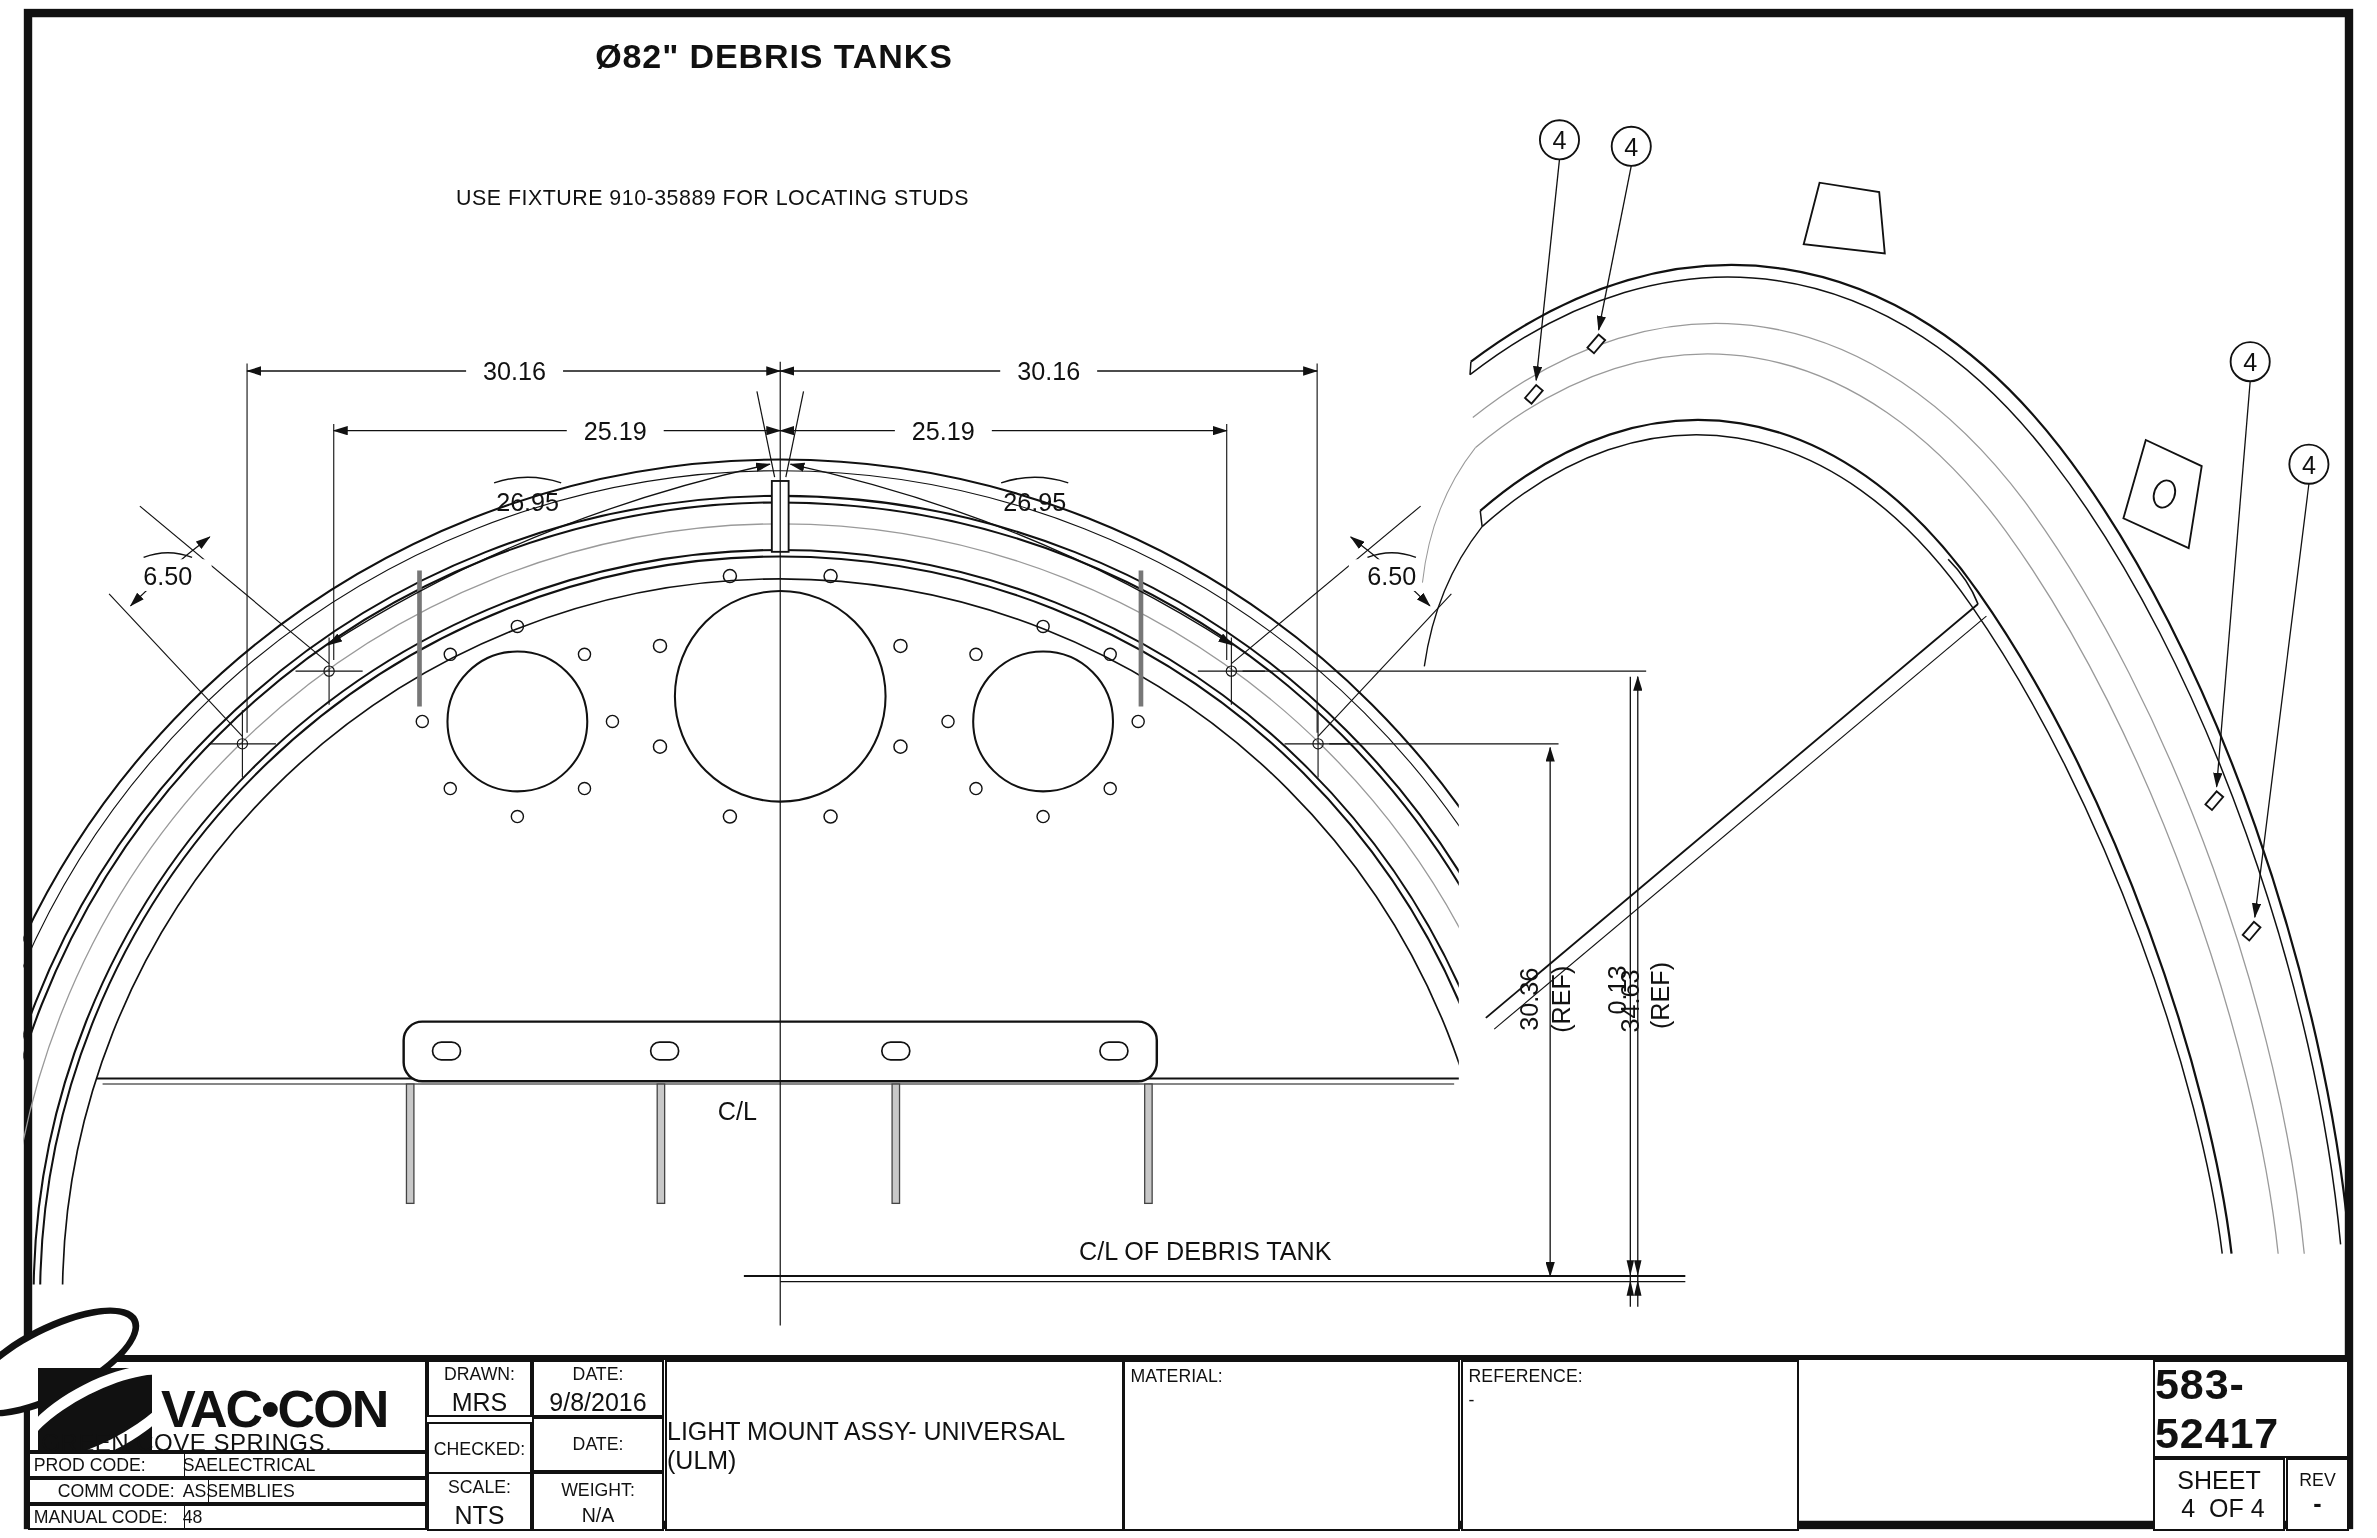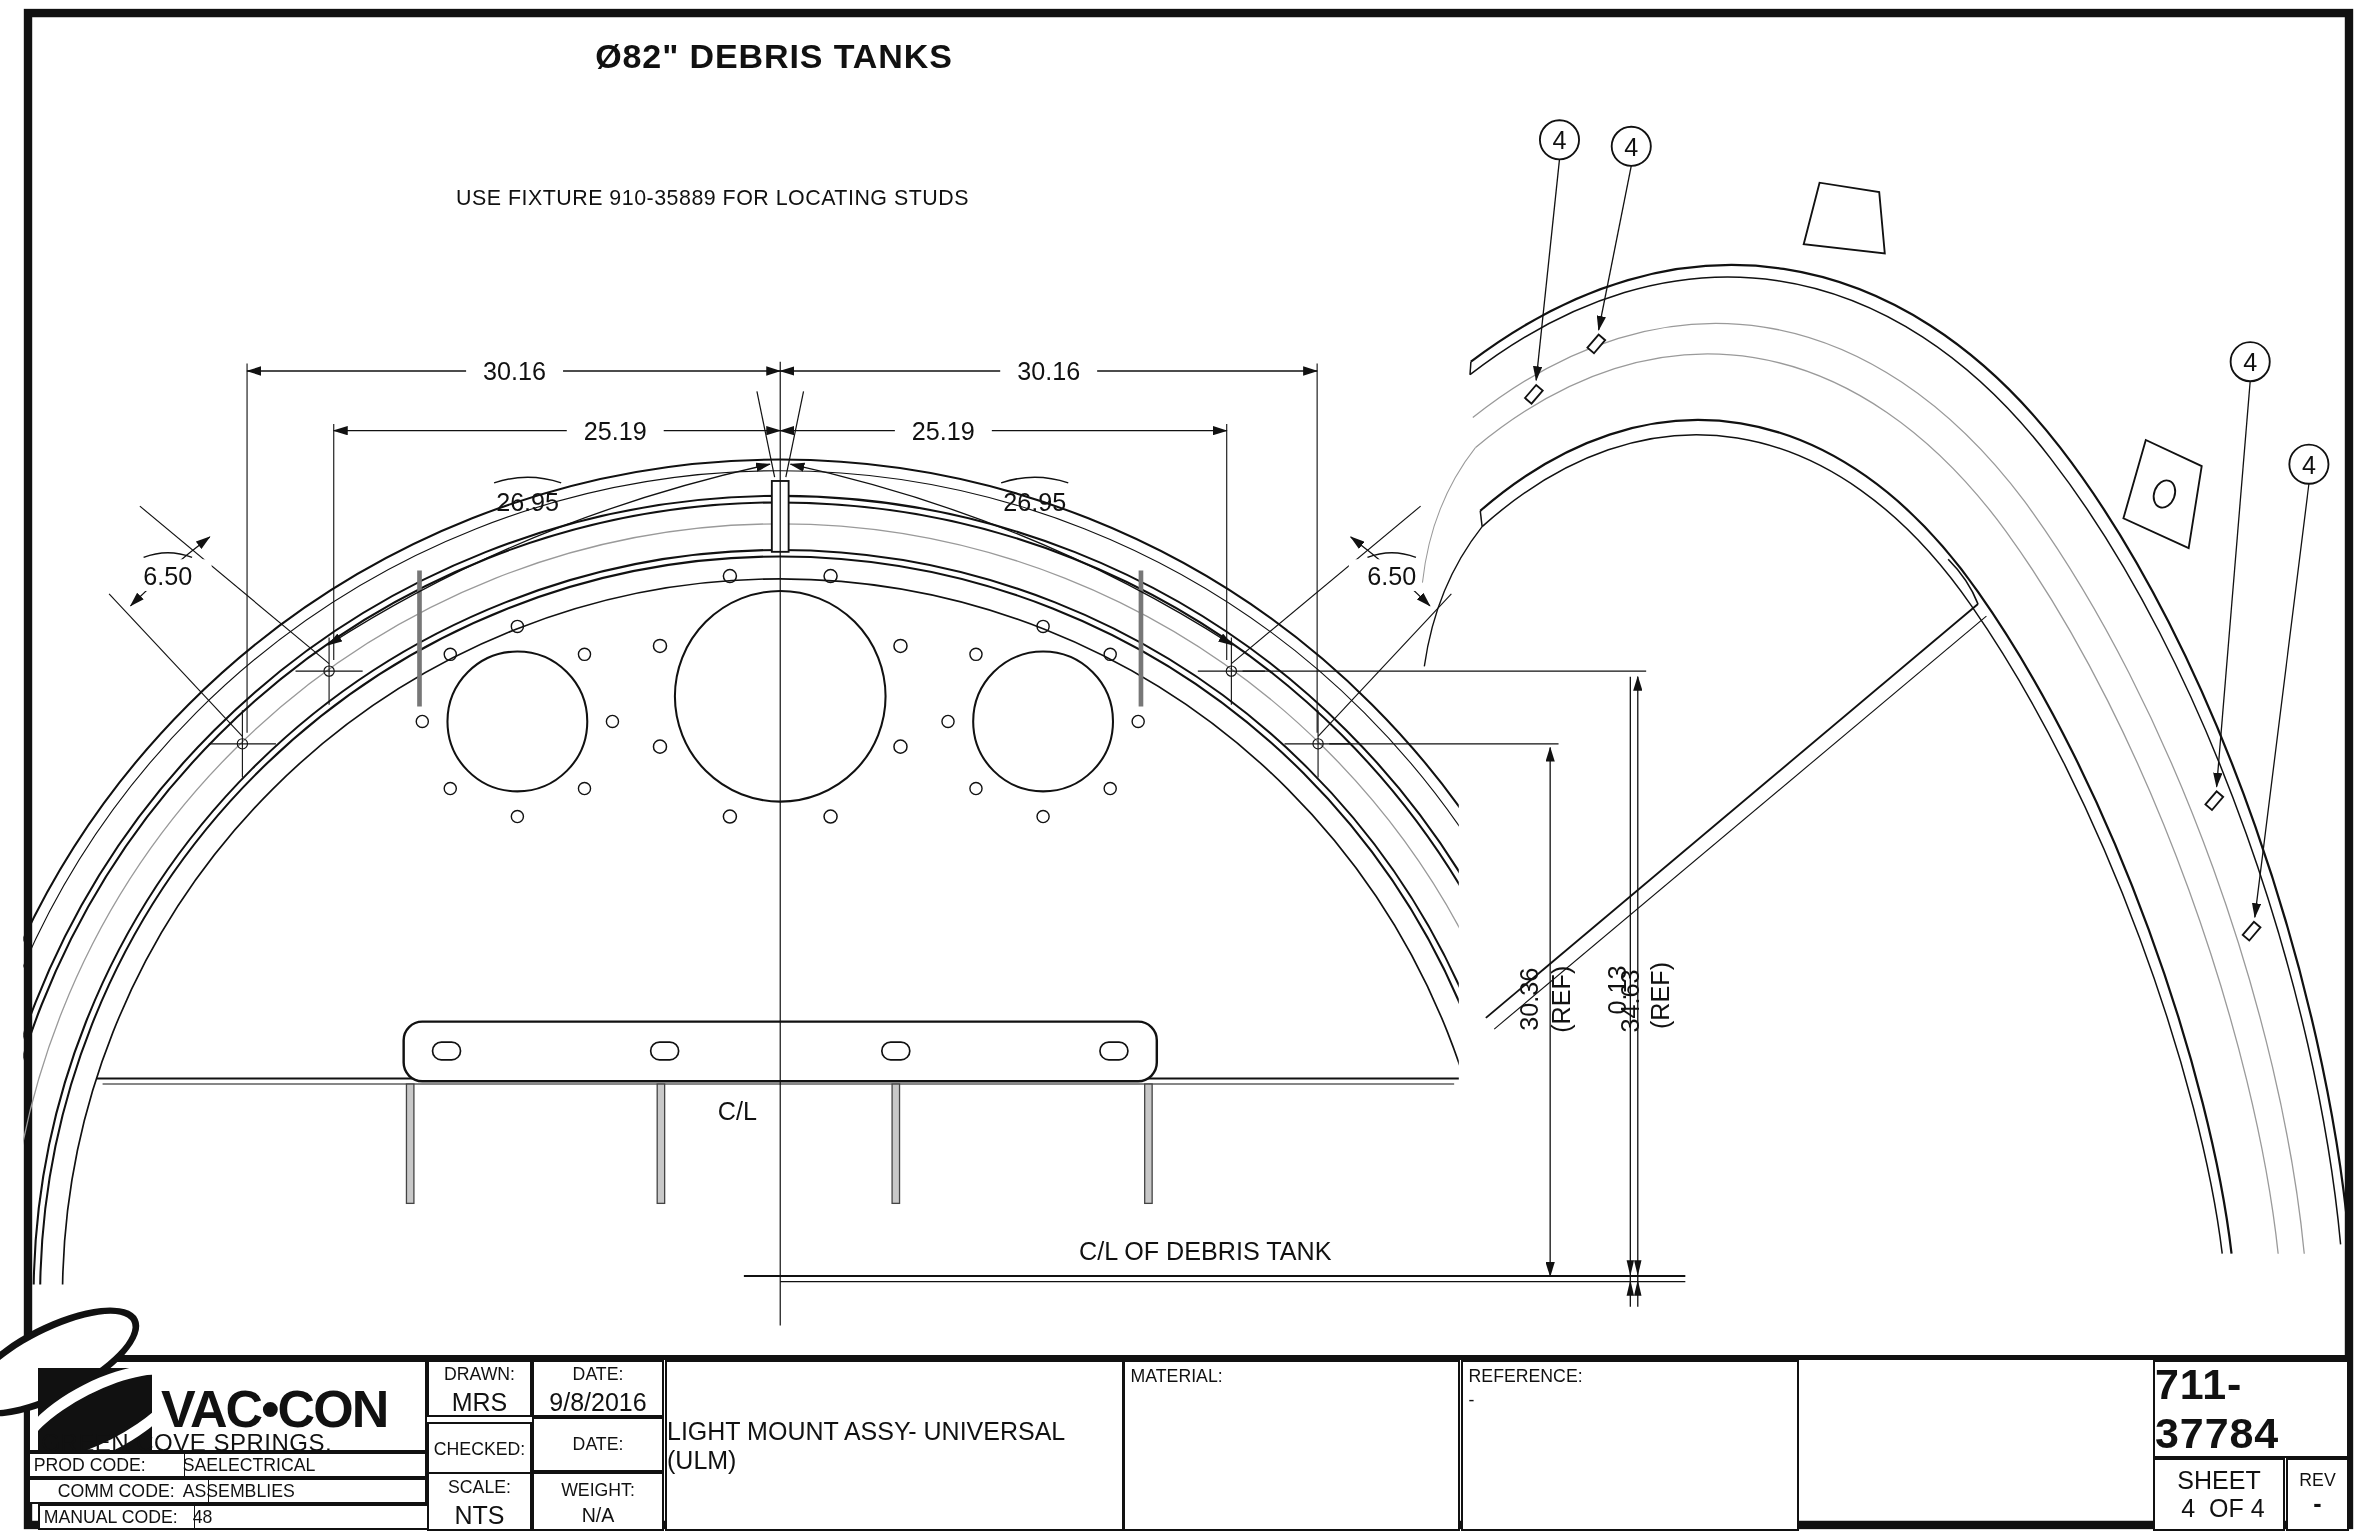--- a/index.html
+++ b/index.html
@@ -294,21 +294,21 @@
   </div>
 
   <div class="cell" style="left:0;top:92px;width:399px;height:26px;">
     <div style="position:absolute;left:0;top:0;width:147px;height:100%;border-right:1.9px solid #111;" class="codes-lbl">PROD CODE:</div>
     <div style="position:absolute;left:149px;top:0;" class="codes-lbl">SAELECTRICAL</div>
   </div>
   <div class="cell" style="left:0;top:118px;width:399px;height:26px;">
     <div style="position:absolute;left:0;top:0;width:147px;height:100%;border-right:1.9px solid #111;margin-left:24px;" class="codes-lbl">COMM CODE:</div>
     <div style="position:absolute;left:149px;top:0;" class="codes-lbl">ASSEMBLIES</div>
   </div>
-  <div class="cell" style="left:0;top:144px;width:399px;height:26px;margin-left:10px;">
+  <div class="cell" style="left:0;top:144px;width:399px;height:26px;">
     <div style="position:absolute;left:0;top:0;width:147px;height:100%;border-right:1.9px solid #111;" class="codes-lbl">MANUAL CODE:</div>
     <div style="position:absolute;left:149px;top:0;" class="codes-lbl">48</div>
   </div>
 
   <div class="cell" style="left:399px;top:0;width:105px;height:57px;">
     <div class="stack">
           <span class="lbl">DRAWN:</span>
     <span class="val">MRS</span>
         </div>
   </div>
@@ -350,21 +350,21 @@
   <div class="cell" style="left:1095px;top:0;width:337px;height:171px;">
     <div class="lbl">MATERIAL:</div>
   </div>
   <div class="cell" style="left:1433px;top:0;width:338px;height:171px;">
     <div class="lbl">REFERENCE:</div>
     <div class="lbl" style="padding-top:0;">-</div>
   </div>
 
   <div class="cell" style="left:2125px;top:0;width:196px;height:98px;">
     <div class="stack">
-          <span class="big-num">711-37784</span>
+          <span class="big-num">583-52417</span>
         </div>
   </div>
   <div class="cell" style="left:2125px;top:98px;width:132px;height:73px;">
     <div class="stack" style="line-height:1.1;">
       <span style="font-size:25px;">SHEET</span>
       <span style="font-size:25px;" class="pre">4  OF 4</span>
     </div>
   </div>
   <div class="cell" style="left:2258px;top:98px;width:63px;height:73px;">
     <div class="stack" style="line-height:1.1;border-radius:6px;">

